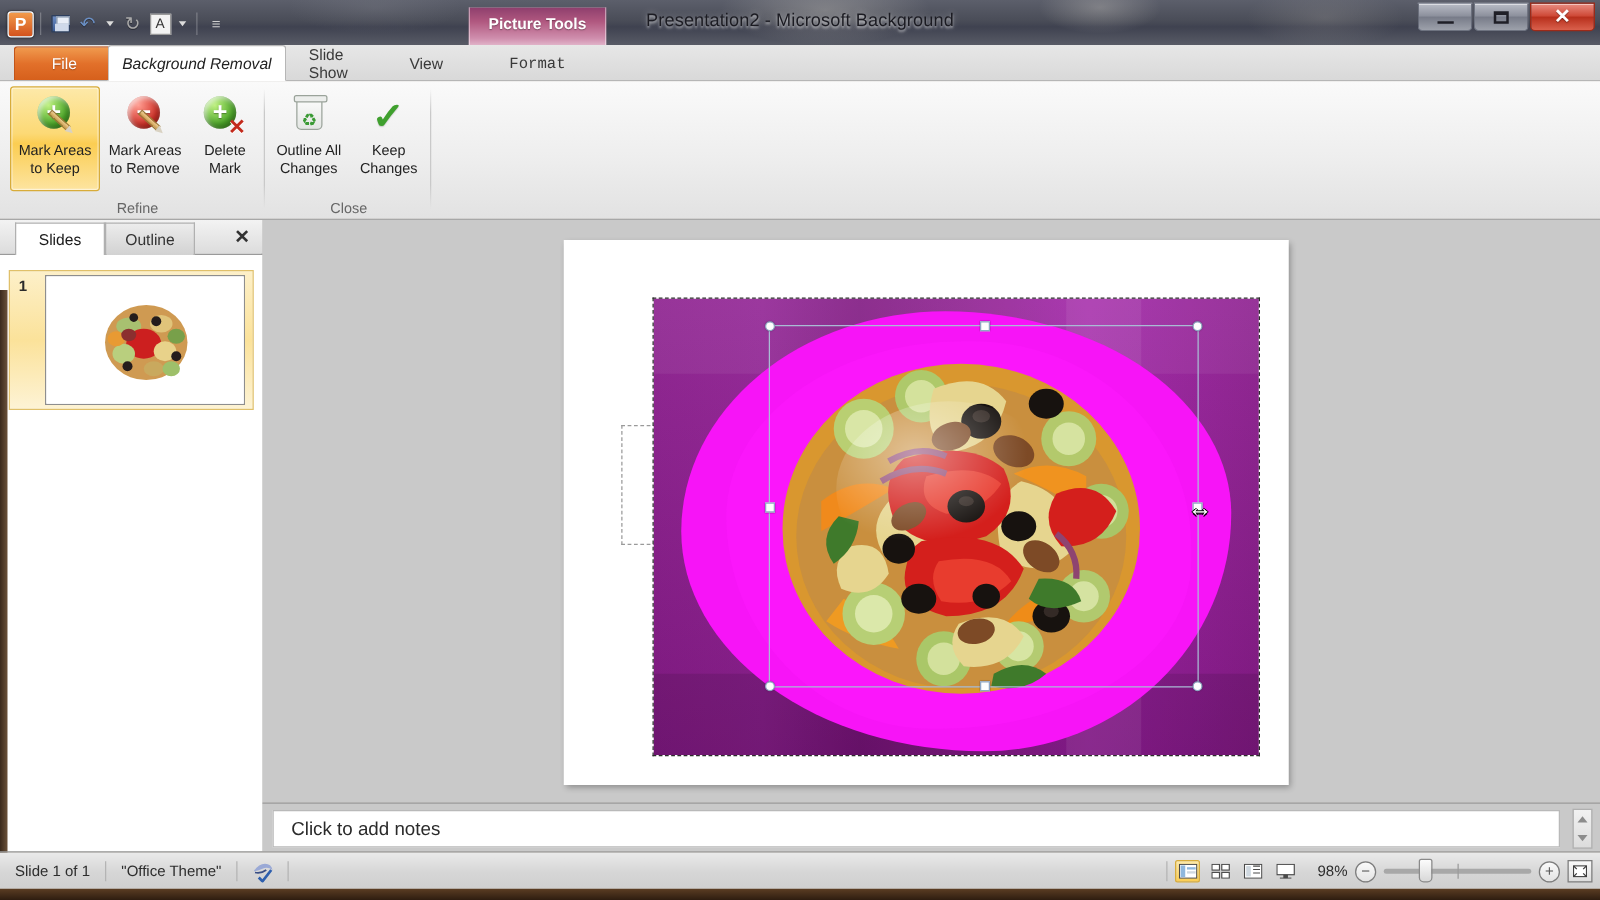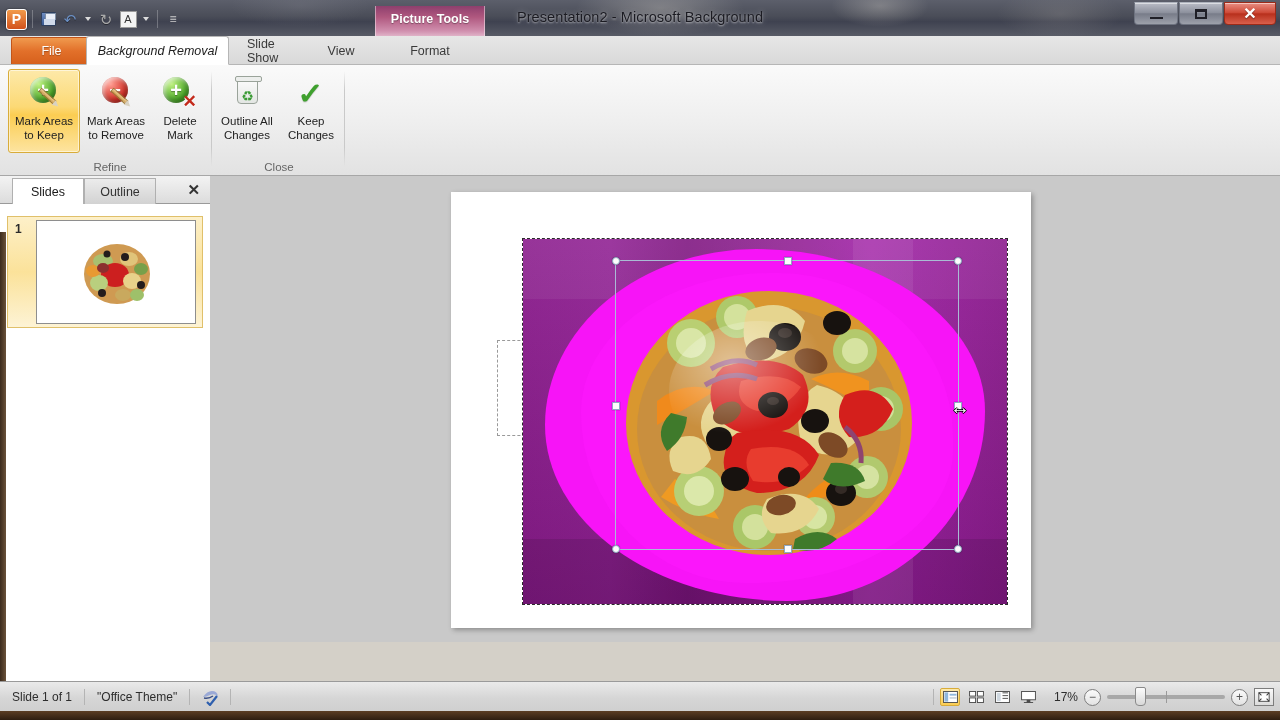--- a/index.html
+++ b/index.html
@@ -92,21 +92,21 @@
   .tab.file {
     left:11px; width:81px; height:27px; top:1px;
     background: linear-gradient(180deg,#f09a4e 0%,#e2702a 50%,#d6601c 100%);
     color:#fff; border-radius:3px 3px 0 0; border:1px solid #c2551a; border-bottom:none;
     text-shadow:0 1px 1px rgba(0,0,0,.3);
   }
   .tab.active {
     background:#fff; border:1px solid #b6b6b6; border-bottom:1px solid #fff;
     border-radius:3px 3px 0 0; z-index:3; color:#222;font-style:italic;
   }
-  .tab.ctx-tab { color:#3a3a3a; }
+  .tab.ctx-tab { color:#3a3a3a;font-family:Liberation Mono, monospace; }
   .ctx-tab-bg {
     position:absolute; left:375px; top:36px; width:110px; height:29px;
     background: linear-gradient(180deg,#efd4e2 0%,#e9e3e6 60%,#dedede 100%);
     border-left:1px solid #cdb3c2; border-right:1px solid #cdb3c2;
   }
   .helpbtns { position:absolute; right:8px; top:42px; display:flex; align-items:center; gap:14px; }
   .chev-up { color:#4a5c7a; font-size:12px; }
   .help-q {
     width:16px;height:16px;border-radius:50%;
     background: radial-gradient(circle at 35% 28%, #9fd3f5, #2a79c9 70%);
@@ -586,20 +586,27 @@
       <div class="hnd" style="left:-4px; top:141px;"></div>
       <div class="hnd" style="right:-4px; top:141px;"></div>
       <div class="hnd round" style="left:-4px; bottom:-4px;"></div>
       <div class="hnd" style="left:168px; bottom:-4px;"></div>
       <div class="hnd round" style="right:-4px; bottom:-4px;"></div>
     </div>
 
     <div class="cursor-resize" style="left:733px; top:223px;">↔</div>
   </div>
 
+  <div class="notes">
+    <div class="notes-box">Click to add notes</div>
+    <div class="notes-scroll">
+      <div class="sc-arrow up"></div>
+      <div class="sc-arrow dn"></div>
+    </div>
+  </div>
 
   <div class="statusbar">
     <div class="sb-txt">Slide 1 of 1</div>
     <div class="sb-sep"></div>
     <div class="sb-txt">"Office Theme"</div>
     <div class="sb-sep"></div>
     <div class="sb-spell">
       <svg viewBox="0 0 20 18" width="20" height="18">
         <path d="M3 9 q4 -6 9 -6 q5 0 6 5 q-4 -3 -8 -1 q-4 2 -7 2 z" fill="#9aa9d6"></path>
         <path d="M4 10 q5 1 9 -2" stroke="#3a4f86" stroke-width="1.4" fill="none"></path>
@@ -633,21 +640,21 @@
           <path d="M8 2 h6 M8 5 h6 M8 8 h6" stroke="#4a4a4a" stroke-width="1"></path>
         </svg>
       </div>
       <div class="viewbtn">
         <svg viewBox="0 0 16 13" width="15" height="12">
           <rect x="0.5" y="0.5" width="15" height="9" fill="#fff" stroke="#4a4a4a"></rect>
           <rect x="6" y="9.5" width="4" height="3" fill="#4a4a4a"></rect>
           <rect x="3" y="12" width="10" height="1" fill="#4a4a4a"></rect>
         </svg>
       </div>
-      <div class="zoom-pct">17%</div>
+      <div class="zoom-pct">98%</div>
       <div class="zcircle">−</div>
       <div class="ztrack">
         <div class="ztick" style="left:59px;"></div>
         <div class="zthumb"></div>
       </div>
       <div class="zcircle">+</div>
       <div class="fitbtn">
         <svg viewBox="0 0 16 14" width="14" height="12">
           <rect x="2" y="2" width="12" height="10" fill="#fff" stroke="#3a3a3a"></rect>
           <path d="M5 5 l-3 -3 M11 5 l3 -3 M5 9 l-3 3 M11 9 l3 3" stroke="#3a3a3a" stroke-width="1.2"></path>

